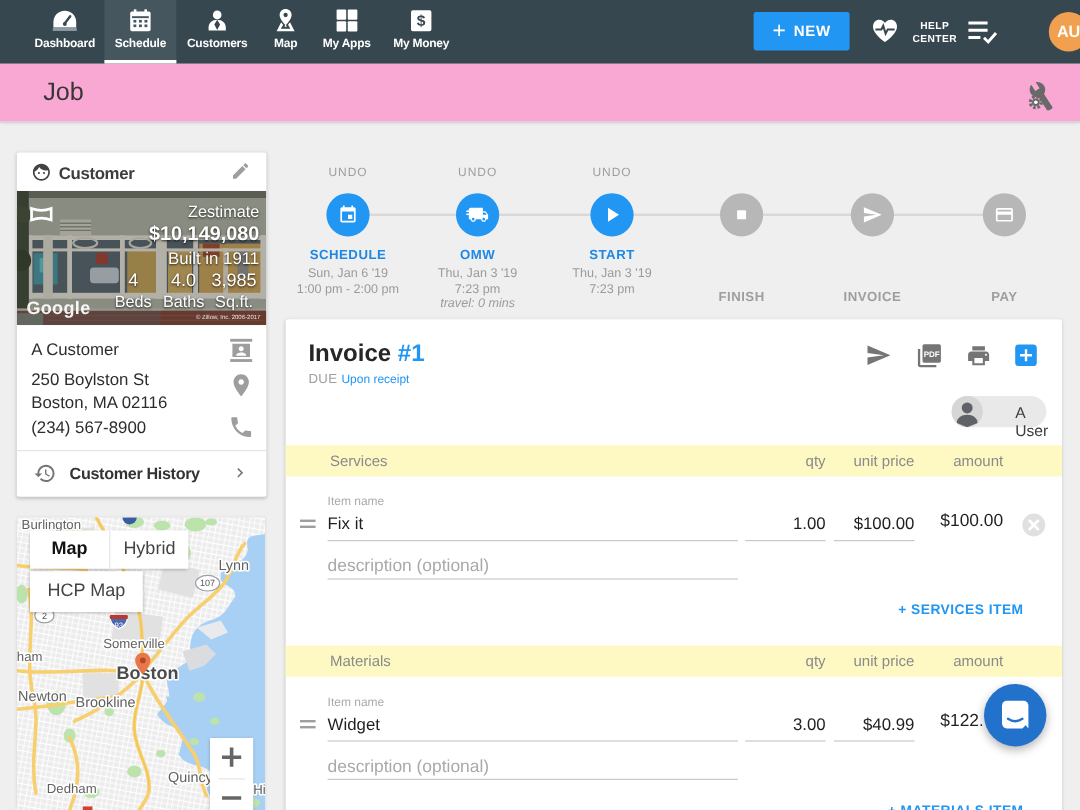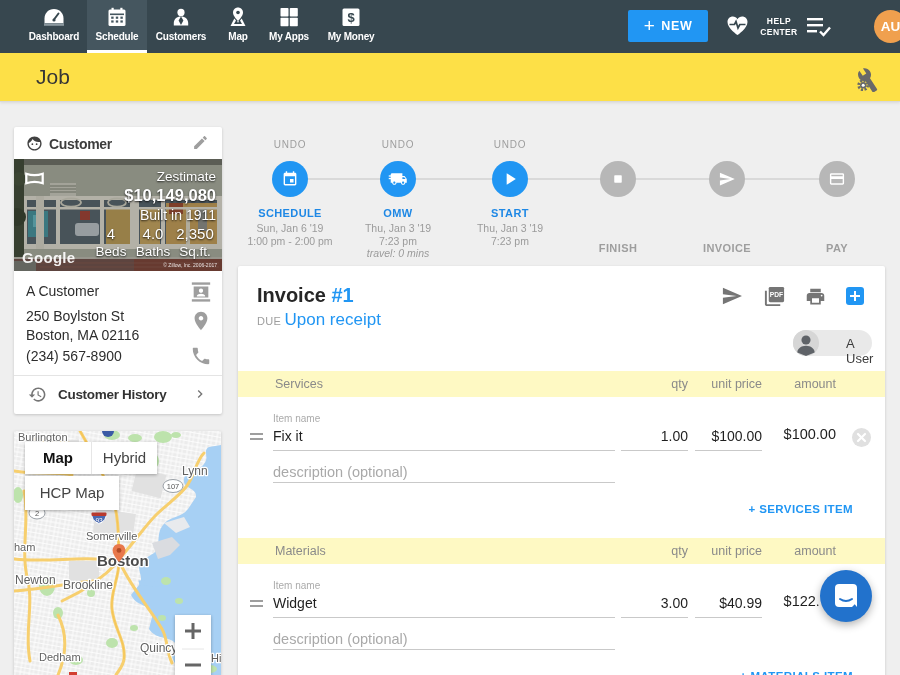--- a/index.html
+++ b/index.html
@@ -10,21 +10,21 @@
 .nitem { position:absolute; top:0; height:53px; text-align:center; color:#fff; }
 .nitem .nic { display:block; margin:7px auto 0; }
 .nitem .nlb { display:block; font-size:10px; font-weight:bold; letter-spacing:-0.2px; margin-top:3px; }
 .nitem.active { background:#45565f; }
 .nitem.active:after { content:""; position:absolute; left:0; right:0; bottom:0; height:3px; background:#fff; }
 .newbtn { position:absolute; left:628px; top:10px; width:80px; height:32px; background:#2196f3; border-radius:2px; color:#fff; font-size:12.5px; font-weight:bold; letter-spacing:.6px; line-height:32px; text-align:center; }
 .newbtn .plus { font-size:19px; font-weight:normal; vertical-align:-2px; margin-right:6px; }
 .helpc { position:absolute; left:753px; top:16px; width:52px; color:#fff; font-size:8.5px; font-weight:bold; letter-spacing:.4px; line-height:11px; text-align:center; }
 .avatar { position:absolute; left:842px; top:10px; width:33px; height:33px; border-radius:50%; background:#f0a04e; color:#fff; font-size:13.5px; font-weight:bold; text-align:center; line-height:33px;margin-left:32px; }
 
-.jobbar { position:absolute; top:53px; left:0; width:900px; height:49px; background:#fde047; border-bottom:1px solid #d9d9d9; box-shadow:0 1px 3px rgba(0,0,0,.09); z-index:20; }
+.jobbar { position:absolute; top:53px; left:0; width:900px; height:49px; background:#f9a8d4; border-bottom:1px solid #d9d9d9; box-shadow:0 1px 3px rgba(0,0,0,.09); z-index:20; }
 .jobtitle { position:absolute; left:36px; top:12px; font-size:21px; color:#363636; }
 
 .card { position:absolute; background:#fff; border-radius:2px; box-shadow:0 1px 3px rgba(0,0,0,.18); }
 
 .cust { left:14px; top:127px; width:208px; height:287px; }
 .cust-h { position:absolute; top:0; left:0; right:0; height:32px; }
 .cust-h .t { position:absolute; left:35px; top:9px; font-size:14px; font-weight:bold; letter-spacing:-0.3px; color:#3d3d3d; }
 .photo { position:absolute; top:32px; left:0; width:208px; height:112px; overflow:hidden; }
 .ph-ov { position:absolute; right:6px; top:10px; text-align:right; color:#fff; text-shadow:0 1px 2px rgba(0,0,0,.8); }
 .ph-ov .l1 { font-size:13.5px; line-height:16px; }
@@ -52,21 +52,21 @@
 .slab { position:absolute; top:207px; width:120px; text-align:center; font-size:11px; font-weight:bold; letter-spacing:.4px; }
 .slab.b { color:#1e88e5; }
 .slab.g { color:#9e9e9e;margin-top:35px; }
 .sdate { position:absolute; top:222px; width:130px; text-align:center; font-size:10.5px; line-height:12.5px; color:#9b9b9b; }
 .tline { position:absolute; left:290px; top:178px; width:547px; height:2px; background:#d9d9d9; }
 
 .inv { left:238px; top:266px; width:647px; height:420px; }
 .inv-title { position:absolute; left:19px; top:18px; font-size:20px; font-weight:bold; color:#262626; }
 .inv-title span { color:#2196f3; }
 .inv-due { position:absolute; left:19px; top:44px; font-size:11px; color:#9e9e9e; letter-spacing:.3px; }
-.inv-due a { font-size:17px; color:#2196f3; letter-spacing:0;margin-top:29px; }
+.inv-due a { font-size:10px; color:#2196f3; letter-spacing:0;margin-top:29px; }
 .chip { position:absolute; left:555px; top:64px; width:79px; height:26px; background:#e9e9e9; border-radius:13px; }
 .chip .av { position:absolute; left:0; top:0; width:26px; height:26px; border-radius:50%; background:#dcdcdc; overflow:hidden; }
 .chip .nm { position:absolute; left:33px; top:6px; font-size:13px; color:#3c3c3c;margin-left:20px; }
 .secbar { position:absolute; left:0; width:647px; height:26px; background:#fef9c3; font-size:12.5px; color:#8a8a8a; }
 .secbar .sl { position:absolute; left:37px; top:6px; }
 .secbar .h1 { position:absolute; left:390px; top:6px; width:60px; text-align:right; }
 .secbar .h2 { position:absolute; left:444px; top:6px; width:80px; text-align:right; }
 .secbar .h3 { position:absolute; left:518px; top:6px; width:80px; text-align:right; }
 .itemlbl { position:absolute; left:35px; font-size:10px; color:#ababab; }
 .fld { position:absolute; font-size:14px; color:#1f1f1f; }
@@ -233,21 +233,21 @@
         </g>
       <rect width="208" height="112" fill="rgba(15,18,22,0.20)"></rect>
     </svg>
     <svg style="position:absolute;left:11px;top:12px" width="19" height="15" viewBox="0 0 22 17">
         <path d="M1.5 3 C7 5 15 5 20.5 3 L20.5 14 C15 12 7 12 1.5 14 Z" fill="none" stroke="#fff" stroke-width="2.6"></path>
       </svg>
     <div class="ph-ov">
       <div class="l1">Zestimate</div>
       <div class="l2">$10,149,080</div>
       <div class="l3">Built in 1911</div>
-      <div class="l4"><span class="c">4</span><span class="c">4.0</span><span class="c">2,350</span></div>
+      <div class="l4"><span class="c">4</span><span class="c">4.0</span><span class="c">3,985</span></div>
       <div class="l5"><span class="c">Beds</span><span class="c">Baths</span><span class="c">Sq.ft.</span></div>
     </div>
     <div class="google">Google</div>
     <div class="zlw">© Zillow, Inc. 2006-2017</div>
   </div>
   <div class="crow" style="top:156px;">A Customer</div>
   <svg class="cicon" style="top:154px;" viewBox="0 0 24 24">
       <g fill="#9e9e9e">
         <rect x="2" y="1.5" width="20" height="2.6"></rect>
         <rect x="2" y="19.9" width="20" height="2.6"></rect>

